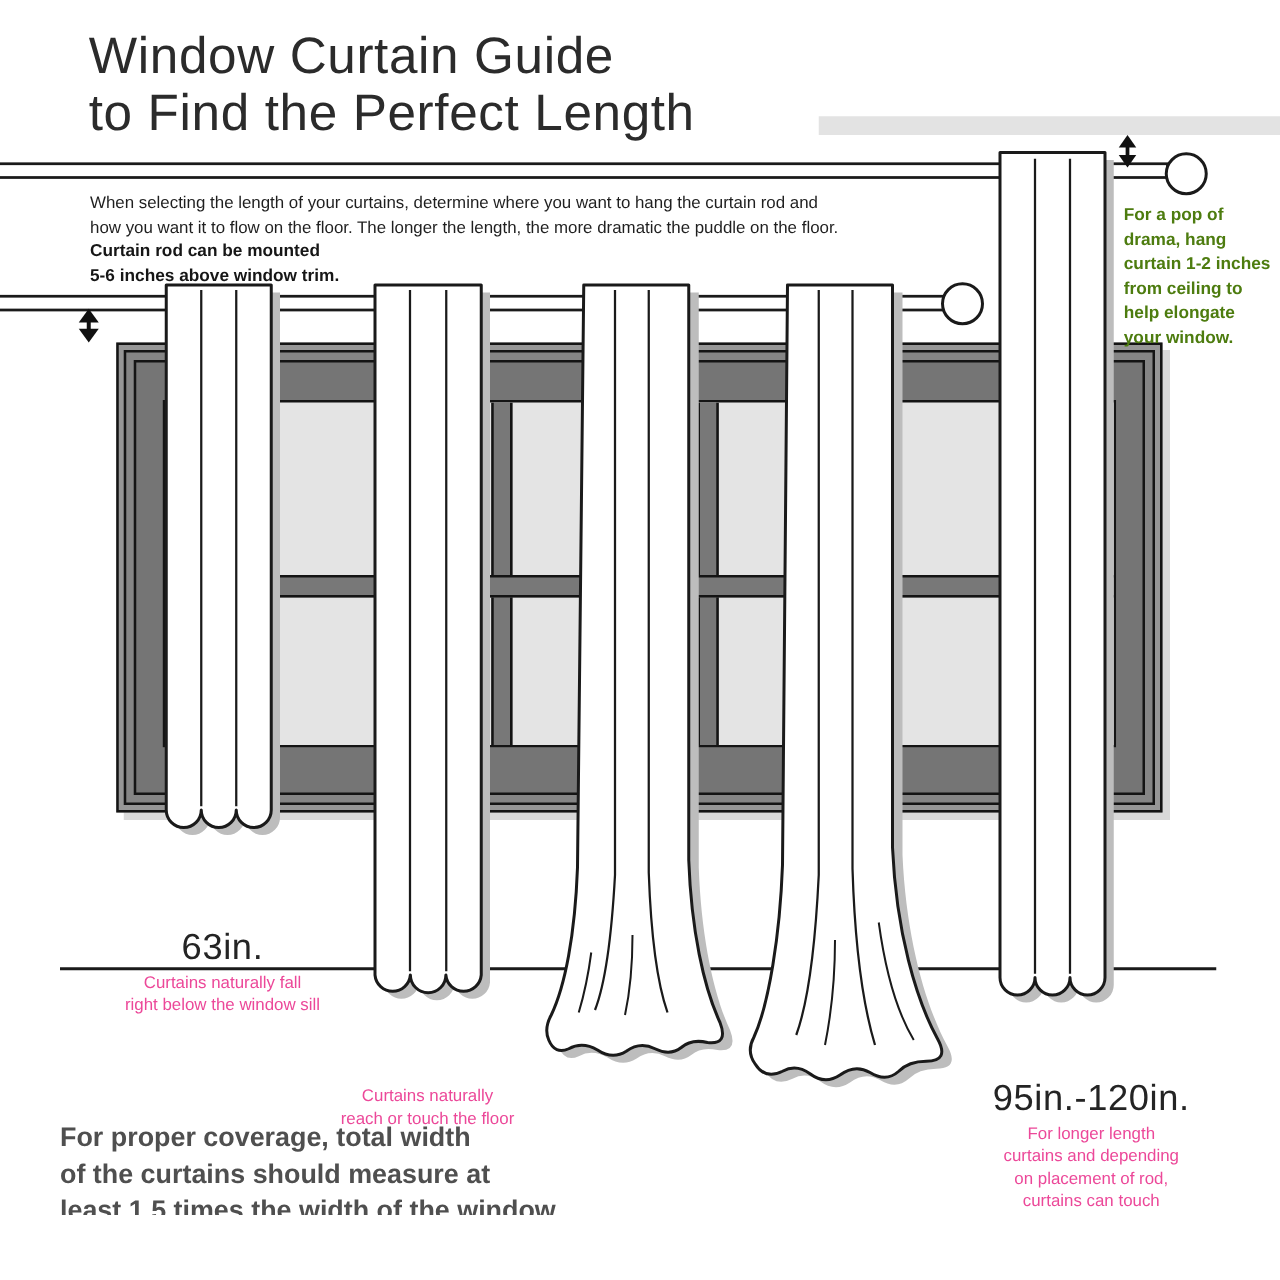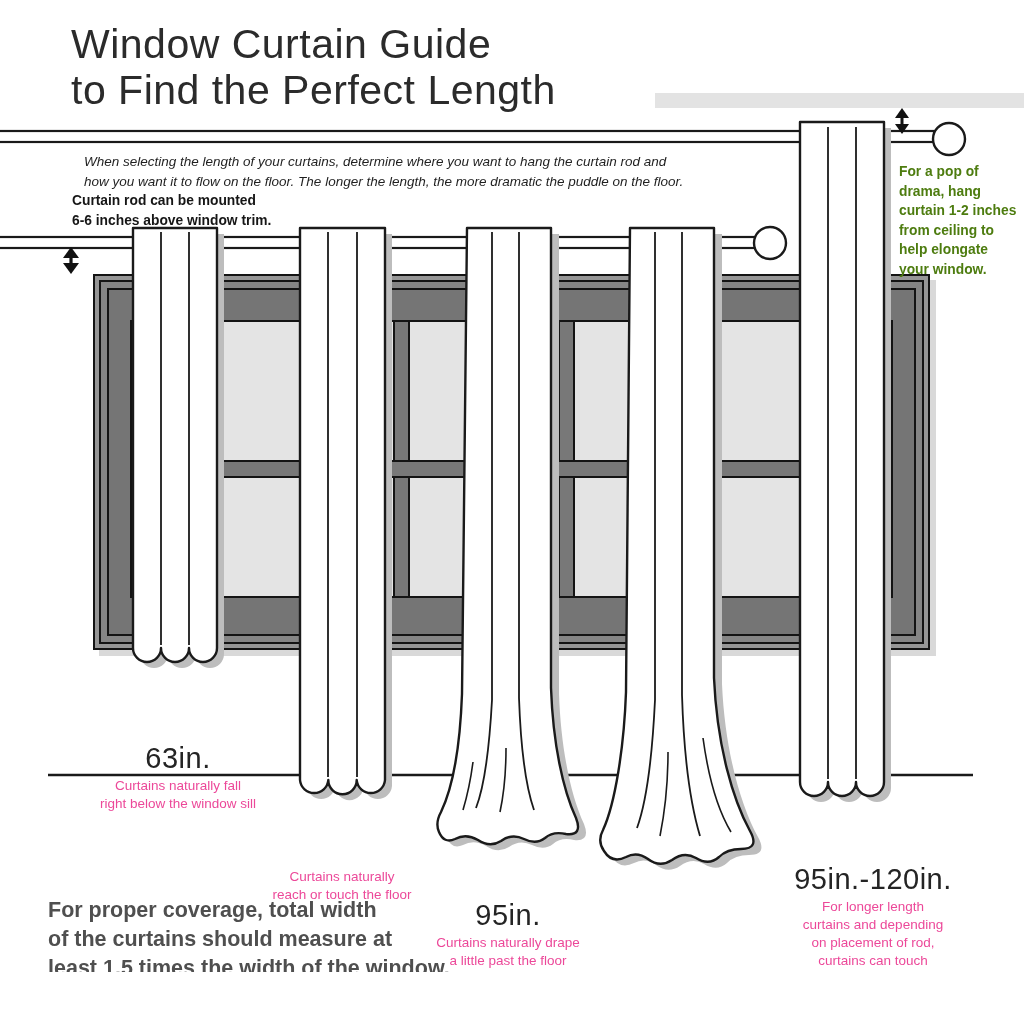--- a/index.html
+++ b/index.html
@@ -3,21 +3,21 @@
 <meta charset="utf-8">
 <style>
   html,body{margin:0;padding:0;background:#fff;}
   #canvas{position:relative;width:1024px;height:972px;background:#ffffff;overflow:hidden;
           font-family:"Liberation Sans", sans-serif;color:#262626;}
   .abs{position:absolute;}
   .pre{white-space:pre-line;}
   
   .title{left:71px;top:22px;font-size:41px;line-height:1.12;letter-spacing:0.5px;
          color:#2b2b2b;font-weight:400;z-index:30;}
-  .intro{left:84px;top:152px;font-size:13.5px;line-height:1.5;color:#1f1f1f;z-index:30;font-style:italic;}
+  .intro{left:72px;top:152px;font-size:13.5px;line-height:1.5;color:#1f1f1f;z-index:30;}
   .rod-note{left:72px;top:191px;font-size:13.8px;line-height:1.42;font-weight:bold;color:#161616;z-index:30;}
   .ceiling-note{left:899px;top:162px;width:126px;font-size:13.8px;line-height:1.42;
                 font-weight:bold;color:#4d7c0f;z-index:30;}
   .footer-note{left:48px;top:896px;font-size:21.5px;line-height:1.34;font-weight:bold;
                color:#4f4f4f;z-index:30;}
   .curtain-label{position:absolute;width:224px;text-align:center;z-index:30;margin-top:48px;}
   .curtain-label .len{font-size:29px;letter-spacing:0.5px;color:#242424;}
   .curtain-label .desc{font-size:13.5px;line-height:1.33;color:#ec4899;margin-top:2px;white-space:pre-line;}
   .lbl-1{left:66px;top:694px;}
   .lbl-2{left:230px;top:818px;}
@@ -132,45 +132,40 @@
     </g>
   </svg>
 
   <h1 class="abs title pre" style="margin:0;font-weight:400;">Window Curtain Guide
 to Find the Perfect Length</h1>
 
   <div class="abs intro pre">When selecting the length of your curtains, determine where you want to hang the curtain rod and
 how you want it to flow on the floor. The longer the length, the more dramatic the puddle on the floor.</div>
 
   <div class="abs rod-note pre">Curtain rod can be mounted
-6-6 inches above window trim.</div>
+5-6 inches above window trim.</div>
 
   <div class="abs ceiling-note pre">For a pop of
 drama, hang
 curtain 1-2 inches
 from ceiling to
 help elongate
 your window.</div>
 
   <div class="curtain-label lbl-1">
     <div class="len">63in.</div>
     <div class="desc">Curtains naturally fall
 right below the window sill</div>
   </div>
 
   <div class="curtain-label lbl-2">
     <div class="desc">Curtains naturally
 reach or touch the floor</div>
   </div>
 
-  <div class="curtain-label lbl-3">
-    <div class="len">95in.</div>
-    <div class="desc">Curtains naturally drape
-a little past the floor</div>
-  </div>
 
 
   <div class="curtain-label lbl-5">
     <div class="len">95in.-120in.</div>
     <div class="desc">For longer length
 curtains and depending
 on placement of rod,
 curtains can touch
 the floor or flow outward
 for a dramatic puddle.</div>

